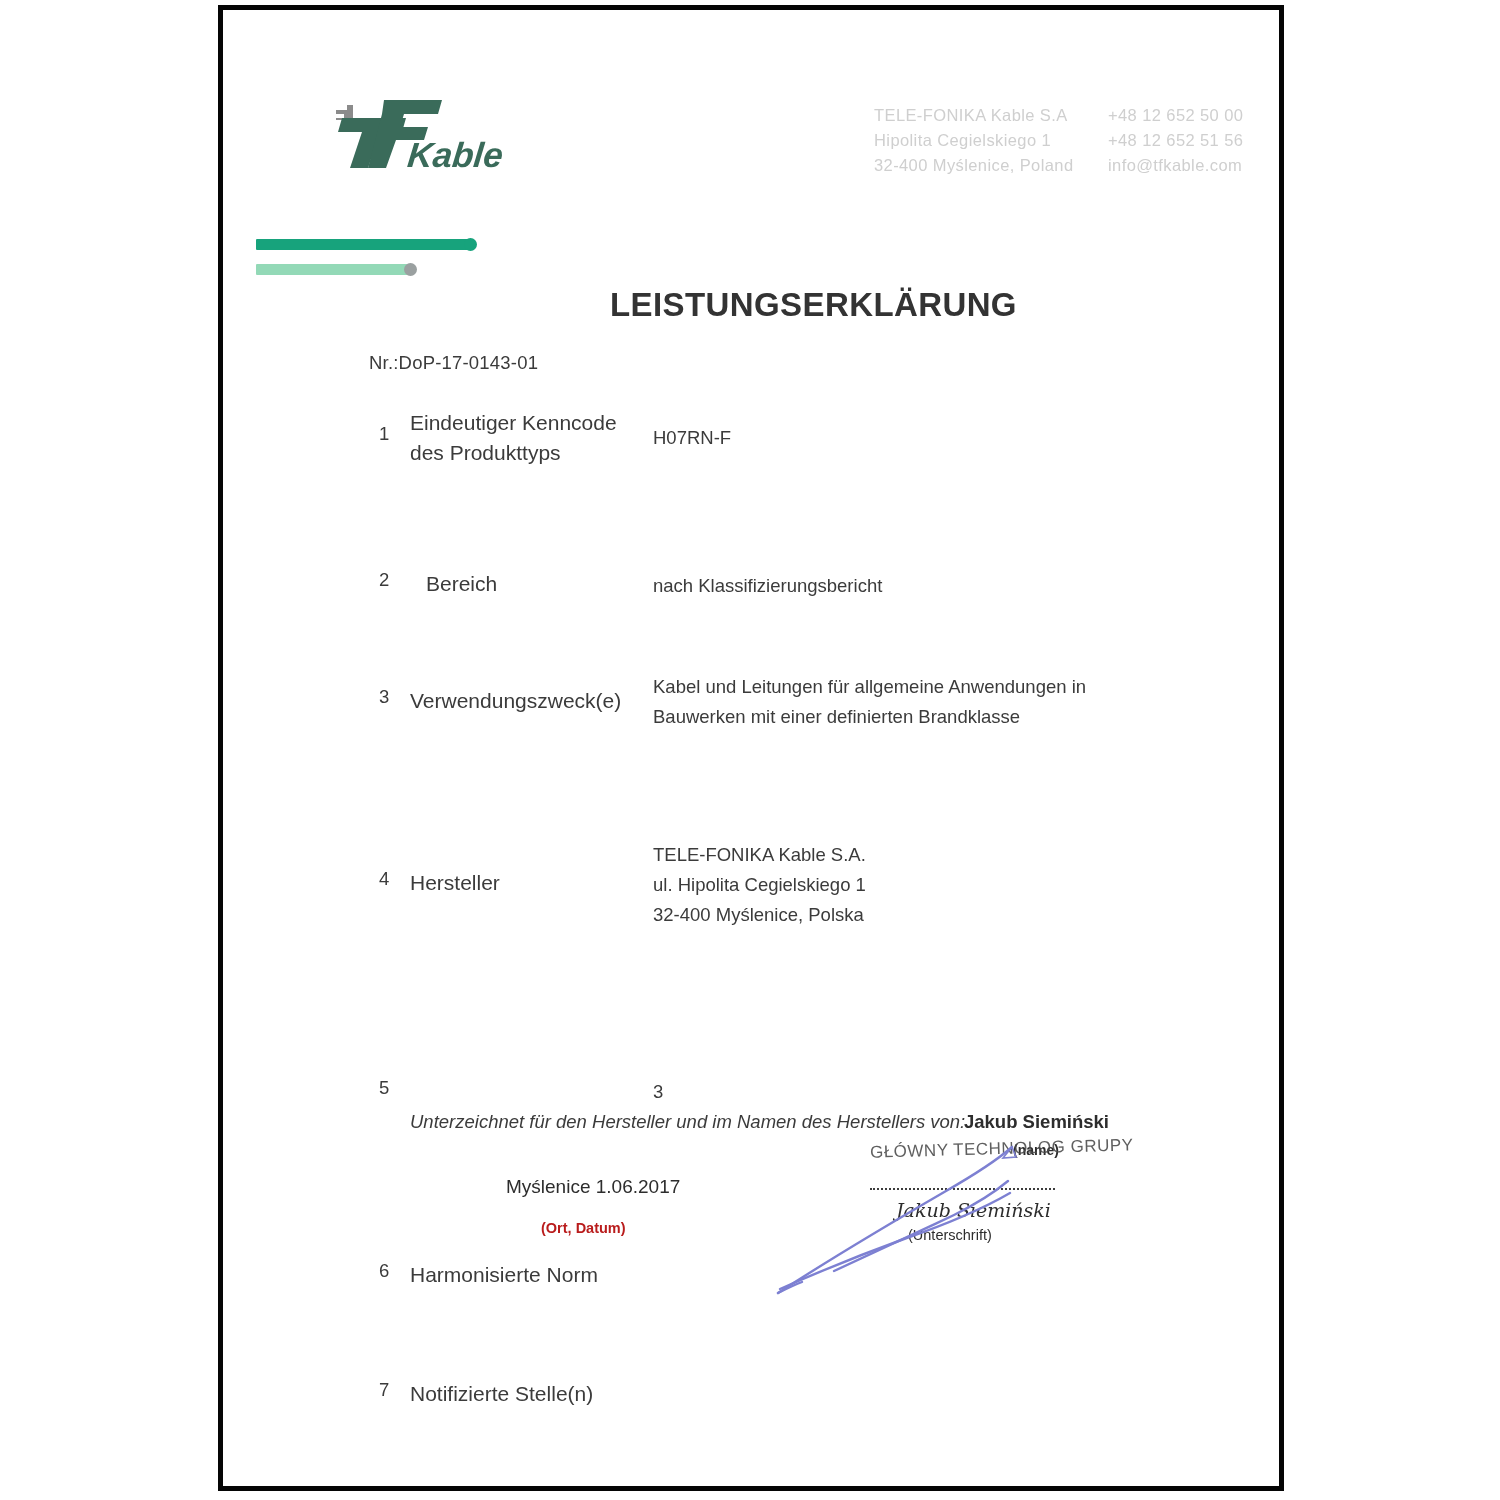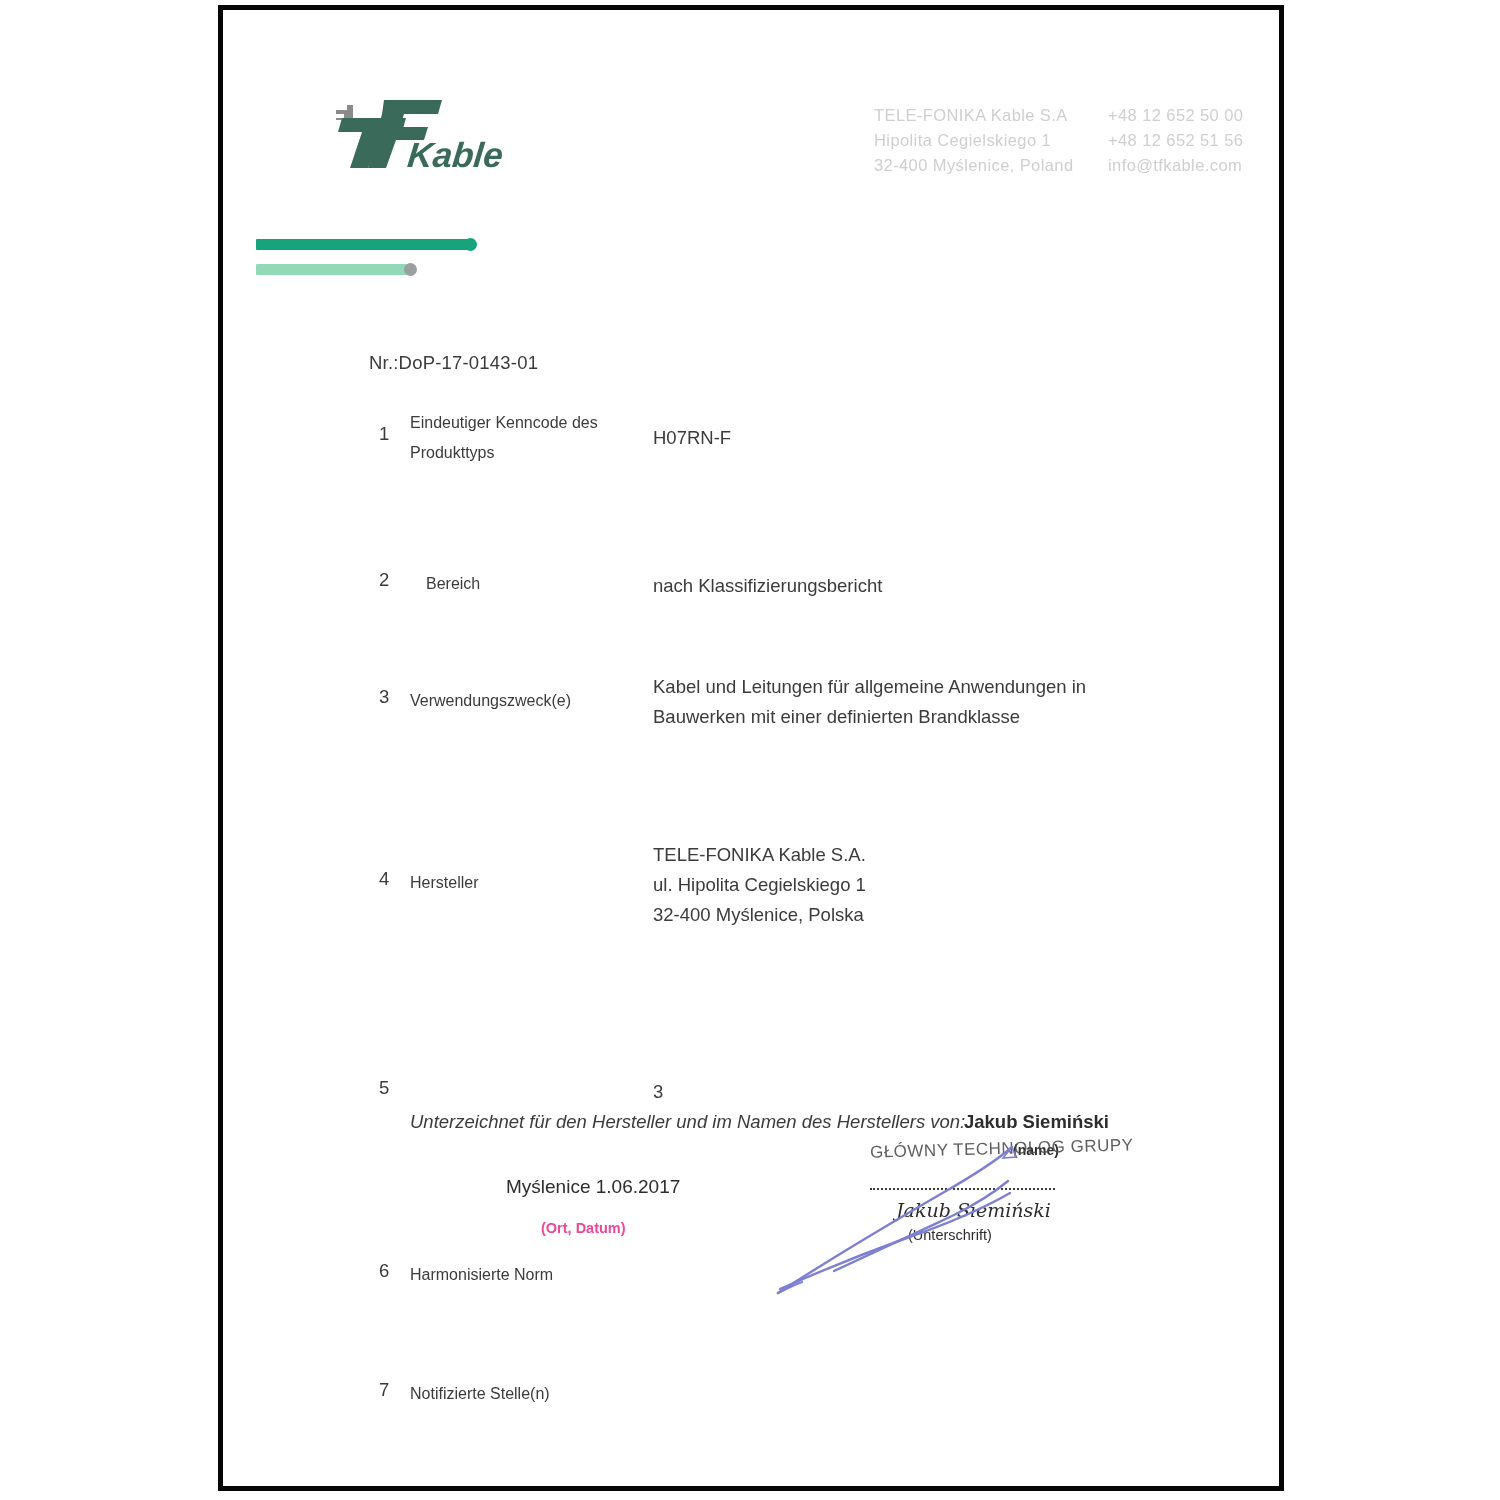--- a/index.html
+++ b/index.html
@@ -116,21 +116,21 @@
     left: 155px;
     width: 22px;
     text-align: left;
     font-size: 18.5px;
     color: #3b3b3b;
   }
   .col-label {
     position: absolute;
     left: 186px;
     width: 230px;
-    font-size: 16px;
+    font-size: 21px;
     color: #3b3b3b;
     line-height: 30px;
   }
   .col-value {
     position: absolute;
     left: 429px;
     width: 450px;
     font-size: 18.5px;
     color: #3b3b3b;
     line-height: 30px;
@@ -192,21 +192,21 @@
     font-size: 19px;
     color: #2d2d2d;
     white-space: nowrap;
   }
   #place-date-caption {
     position: absolute;
     left: 317px;
     top: 1209px;
     font-size: 14.5px;
     font-weight: bold;
-    color: #ec4899;
+    color: #b91c1c;
   }
   #dotted-rule {
     position: absolute;
     left: 646px;
     top: 1177px;
     width: 185px;
     border-bottom: 2.5px dotted #3d3d3d;
   }
   #sig-script {
     position: absolute;
@@ -272,20 +272,21 @@
 
     <div class="bar-wrap" id="bar1">
       <div class="bar-line" id="bar1-line" style="width: 214px; background: rgb(23, 163, 124);"></div>
       <div class="bar-dot" id="bar1-dot" style="left: 208px; background: rgb(23, 163, 124);"></div>
     </div>
     <div class="bar-wrap" id="bar2">
       <div class="bar-line" id="bar2-line" style="width: 155px; background: rgb(147, 217, 183);"></div>
       <div class="bar-dot" id="bar2-dot" style="left:148px; background:#9aa0a0;"></div>
     </div>
 
+    <div id="doc-title">LEISTUNGSERKLÄRUNG</div>
     <div id="doc-number">Nr.:DoP-17-0143-01</div>
 
     <div id="dop-table">
 
       <div class="row" style="height:82px;">
         <div class="col-num" style="top:26px;">1</div>
         <div class="col-label" style="top:11px;">Eindeutiger Kenncode des Produkttyps</div>
         <div class="col-value" style="top:26px;">H07RN-F</div>
       </div>
 

